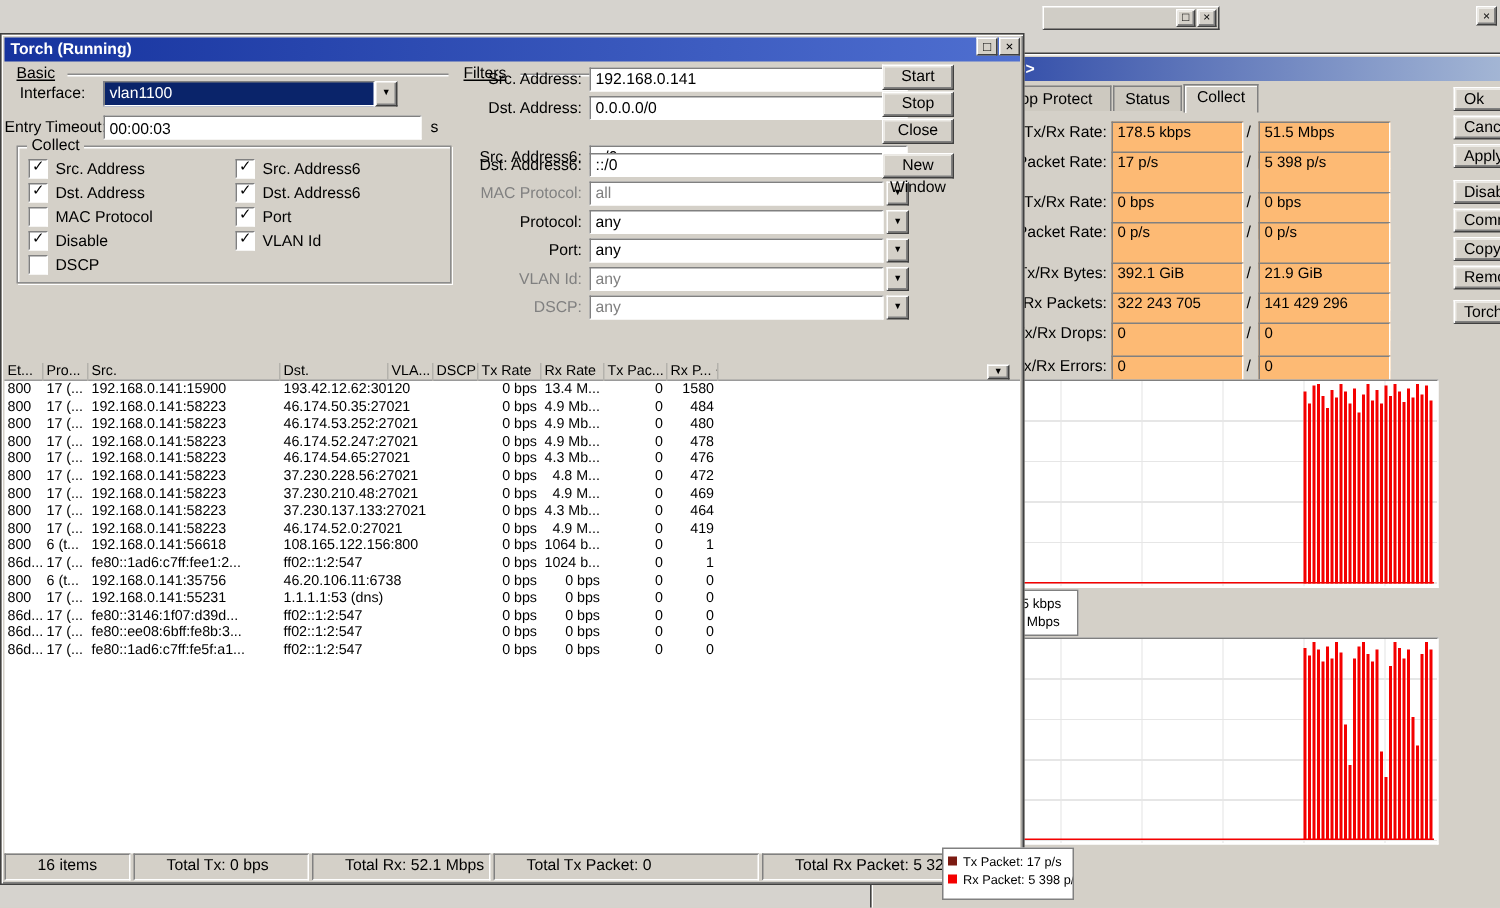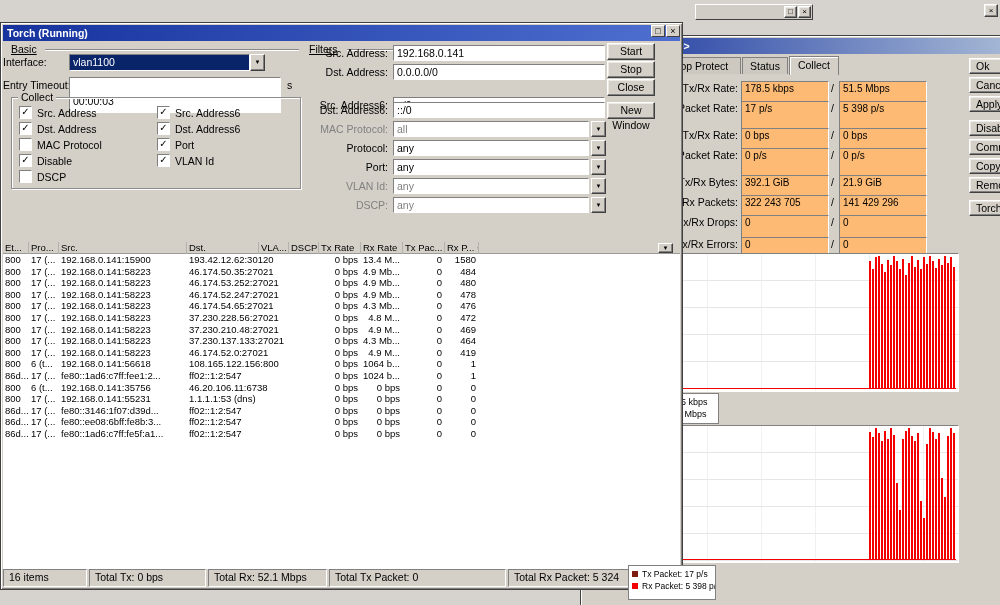--- a/index.html
+++ b/index.html
@@ -17,65 +17,65 @@
   .tb-btn{width:14px;height:12px;background:#d4d0c8;border:1px solid;
           border-color:#fff #404040 #404040 #fff;font-size:9px;line-height:10px;
           text-align:center;color:#000;font-weight:normal;box-sizing:border-box;}
   .raised{background:#d4d0c8;border:1px solid;border-color:#fff #404040 #404040 #fff;
           box-shadow:inset -1px -1px 0 #808080, inset 1px 1px 0 #eceae5;box-sizing:border-box;}
   
   .torch{left:0;top:22px;width:681px;height:566px;z-index:20;}
   .client{position:absolute;left:2px;top:18px;right:2px;bottom:2px;font-size:10.5px;}
   .sec-label{position:absolute;white-space:nowrap;text-decoration:underline;}
   .sec-line{position:absolute;height:0;border-top:1px solid #8a8a8a;border-bottom:1px solid #fff;}
-  .b-label{position:absolute;left:0;width:64px;text-align:left;white-space:nowrap;}
+  .b-label{position:absolute;left:0;width:64px;text-align:center;white-space:nowrap;}
   .iface-combo{position:absolute;left:66px;top:13px;width:181px;height:17px;background:#0a246a;
                color:#fff;border:1px solid;border-color:#808080 #fff #fff #808080;
                box-sizing:border-box;padding:1px 3px;line-height:13px;white-space:nowrap;}
   .arrow-btn{position:absolute;font-size:6px;text-align:center;color:#000;
              background:#d4d0c8;border:1px solid;border-color:#fff #404040 #404040 #fff;
              box-shadow:inset -1px -1px 0 #808080;box-sizing:border-box;}
   .txt-input{position:absolute;background:#fff;border:1px solid;
              border-color:#808080 #fff #fff #808080;box-sizing:border-box;
-             padding:17px 3px;line-height:12px;white-space:nowrap;overflow:hidden;}
+             padding:2px 3px;line-height:12px;white-space:nowrap;overflow:hidden;}
   .fieldset{position:absolute;border:1px solid #8c8c8c;box-shadow:inset 1px 1px 0 #fff,1px 1px 0 #fff;}
   .fieldset-label{position:absolute;top:-7px;left:6px;background:#d4d0c8;padding:0 3px;}
   .cb{position:absolute;display:flex;align-items:center;height:13px;}
   .cb-box{width:13px;height:13px;background:#fff;border:1px solid;border-color:#808080 #fff #fff #808080;
           box-sizing:border-box;margin-right:5px;text-align:center;flex:0 0 13px;}
   .cb-tick{visibility:hidden;font-size:10px;line-height:10px;display:block;}
   .cb-box.checked .cb-tick{visibility:visible;}
   .f-row{position:absolute;left:0;height:16px;line-height:16px;width:676px;}
   .f-label{position:absolute;left:288px;width:97px;text-align:right;white-space:nowrap;}
   .f-input{position:absolute;left:390px;top:0;width:212px;height:16px;background:#fff;
            border:1px solid;border-color:#808080 #fff #fff #808080;box-sizing:border-box;
            padding:0 3px;line-height:14px;white-space:nowrap;overflow:hidden;}
   .f-row.combo .f-input{width:196px;}
   .f-row .f-arrow{left:588px;top:0;width:15px;height:16px;line-height:14px;}
   .f-row.disabled .f-label,.f-row.disabled .f-input{color:#808080;}
-  .a-btn{position:absolute;left:604px;width:48px;height:17px;text-align:center;
+  .a-btn{position:absolute;left:585px;width:48px;height:17px;text-align:center;
          line-height:15px;font-size:10.5px;cursor:default;}
   
   .thead{position:absolute;left:0;top:201px;width:677px;height:12px;display:flex;
          background:#d4d0c8;border-bottom:1px solid #9a9a9a;font-size:9.5px;box-sizing:border-box;}
   .th{height:12px;line-height:11px;padding-left:2px;border-right:1px solid #b4b2ac;
       box-sizing:border-box;white-space:nowrap;overflow:hidden;flex-shrink:0;}
   .thfill{flex:1;border-right:none;}
   .sort{font-size:6px;margin-left:2px;}
   .col-btn{position:absolute;right:7px;top:202px;width:15px;height:10px;line-height:9px;font-size:6px;text-align:center;}
   .tbody{position:absolute;left:0;top:213px;width:677px;height:315px;background:#fff;
          overflow:hidden;font-size:9.5px;}
   .trow{display:flex;height:11.6px;line-height:11.6px;white-space:nowrap;}
   .td{box-sizing:border-box;padding-left:2px;flex-shrink:0;}
   .td.num{text-align:right;padding-left:0;padding-right:3px;}
   .c0{width:26px}.c1{width:30px}.c2{width:128px}.c3{width:72px;overflow:visible;z-index:1}
   .c4{width:30px}.c5{width:30px}.c6{width:42px}.c7{width:42px}.c8{width:42px}.c9{width:34px}
   .sb{position:absolute;left:0;bottom:0;height:18px;display:flex;gap:2px;font-size:10.5px;}
   .sb-cell{border:1px solid;border-color:#808080 #fff #fff #808080;background:#d4d0c8;
-           padding:1px 5px;white-space:nowrap;overflow:hidden;box-sizing:border-box;line-height:13px;}
+           padding:1px 21px;white-space:nowrap;overflow:hidden;box-sizing:border-box;line-height:13px;}
   .sbc0{width:84px}.sbc1{width:117px}.sbc2{width:119px}.sbc3{width:177px}.sbc4{width:131px}
   
   .iface{left:580px;top:35px;width:480px;height:575px;z-index:5;}
   .tabs{position:absolute;left:4px;top:21px;height:18px;display:flex;font-size:10.5px;}
   .tab{border:1px solid #808080;border-bottom:none;margin-right:1px;background:#cdc9c0;
        line-height:16px;height:17px;text-align:center;box-sizing:border-box;white-space:nowrap;overflow:hidden;}
   .tab.active{background:#d4d0c8;height:19px;margin-top:-1px;box-shadow:inset 1px 1px 0 #fff;z-index:2;}
   .tw0{width:70px}.tw1{width:85px}.tw2{width:46px}.tw3{width:50px}
   .i-row{position:absolute;left:0;width:360px;height:15px;line-height:15px;font-size:10.5px;}
   .i-label{position:absolute;left:0;width:157px;text-align:right;white-space:nowrap;}

